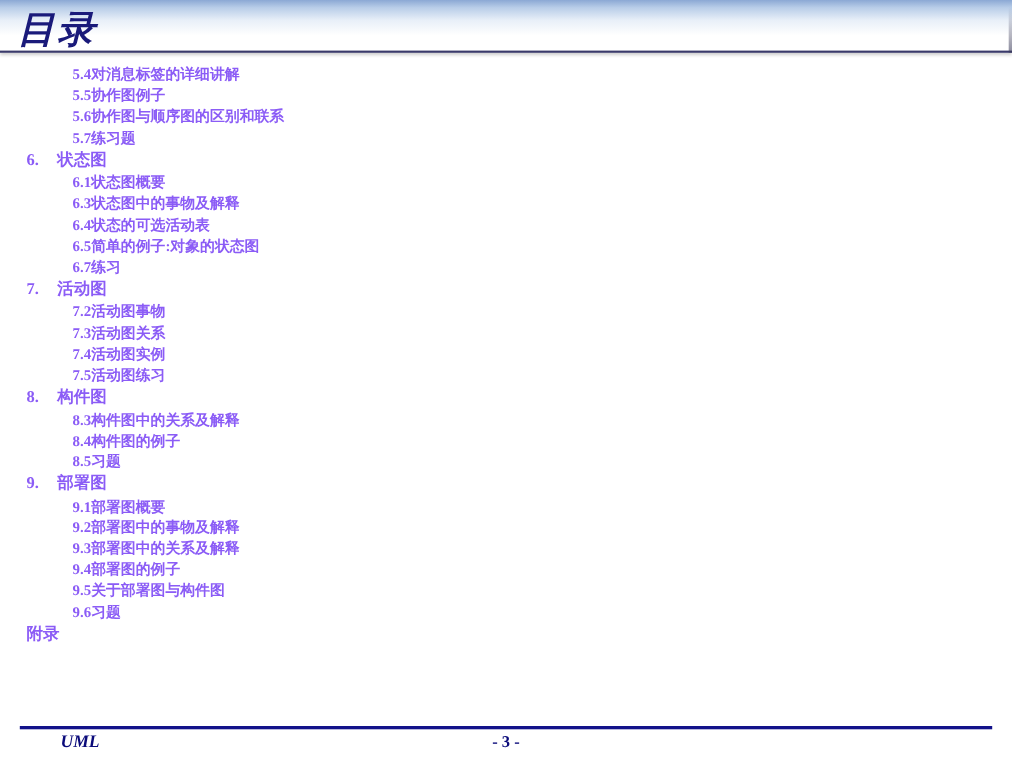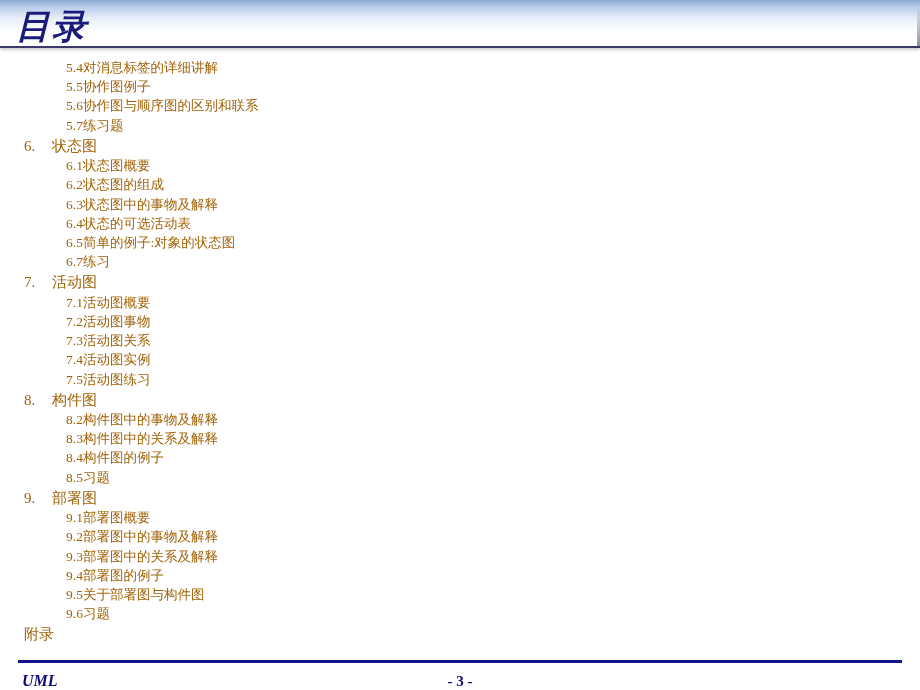--- a/index.html
+++ b/index.html
@@ -31,24 +31,24 @@
       font-size: 34px;
       font-weight: bold;
       font-style: italic;
       color: #1a1a7a;
       padding: 4px 0 0 16px;
       letter-spacing: 2px;
       font-family: "KaiTi", "STKaiti", serif;
     }
     .content {
       padding: 10px 24px 0 24px;
-      color: #a16207;
+      color: #8b5cf6;
       font-size: 13.5px;
       line-height: 1.35;
-      font-weight: normal;
+      font-weight: bold;
     }
     .chapter {
       display: flex;
       margin-top: 1px;
     }
     .chapter-num {
       width: 28px;
       text-align: left;
       font-size: 15px;
     }
@@ -65,21 +65,22 @@
       font-size: 15px;
       margin-top: 1px;
     }
     .footer {
       position: absolute;
       bottom: 0;
       left: 0;
       right: 0;
       height: 30px;
       display: flex;
-      align-items: flex-end;
+      align-items: center;
+      padding-left: 33px;
     }
     .footer-line {
       position: absolute;
       top: 0;
       left: 18px;
       right: 18px;
       height: 2.5px;
       background: #12128a;
     }
     .footer-left {
@@ -115,45 +116,42 @@
     <div class="sub-item">5.6协作图与顺序图的区别和联系</div>
     <div class="sub-item">5.7练习题</div>
   </div>
 
   <div class="chapter">
     <div class="chapter-num">6.</div>
     <div class="chapter-title">状态图</div>
   </div>
   <div class="sub-items">
     <div class="sub-item">6.1状态图概要</div>
-    <div class="sub-item">6.2状态图的组成</div>
     <div class="sub-item">6.3状态图中的事物及解释</div>
     <div class="sub-item">6.4状态的可选活动表</div>
     <div class="sub-item">6.5简单的例子:对象的状态图</div>
     <div class="sub-item">6.7练习</div>
   </div>
 
   <div class="chapter">
     <div class="chapter-num">7.</div>
     <div class="chapter-title">活动图</div>
   </div>
   <div class="sub-items">
-    <div class="sub-item">7.1活动图概要</div>
     <div class="sub-item">7.2活动图事物</div>
     <div class="sub-item">7.3活动图关系</div>
     <div class="sub-item">7.4活动图实例</div>
     <div class="sub-item">7.5活动图练习</div>
   </div>
 
   <div class="chapter">
     <div class="chapter-num">8.</div>
     <div class="chapter-title">构件图</div>
   </div>
   <div class="sub-items">
-    <div class="sub-item">8.2构件图中的事物及解释</div>
     <div class="sub-item">8.3构件图中的关系及解释</div>
     <div class="sub-item">8.4构件图的例子</div>
     <div class="sub-item">8.5习题</div>
   </div>
 
   <div class="chapter">
     <div class="chapter-num">9.</div>
     <div class="chapter-title">部署图</div>
   </div>
   <div class="sub-items">

